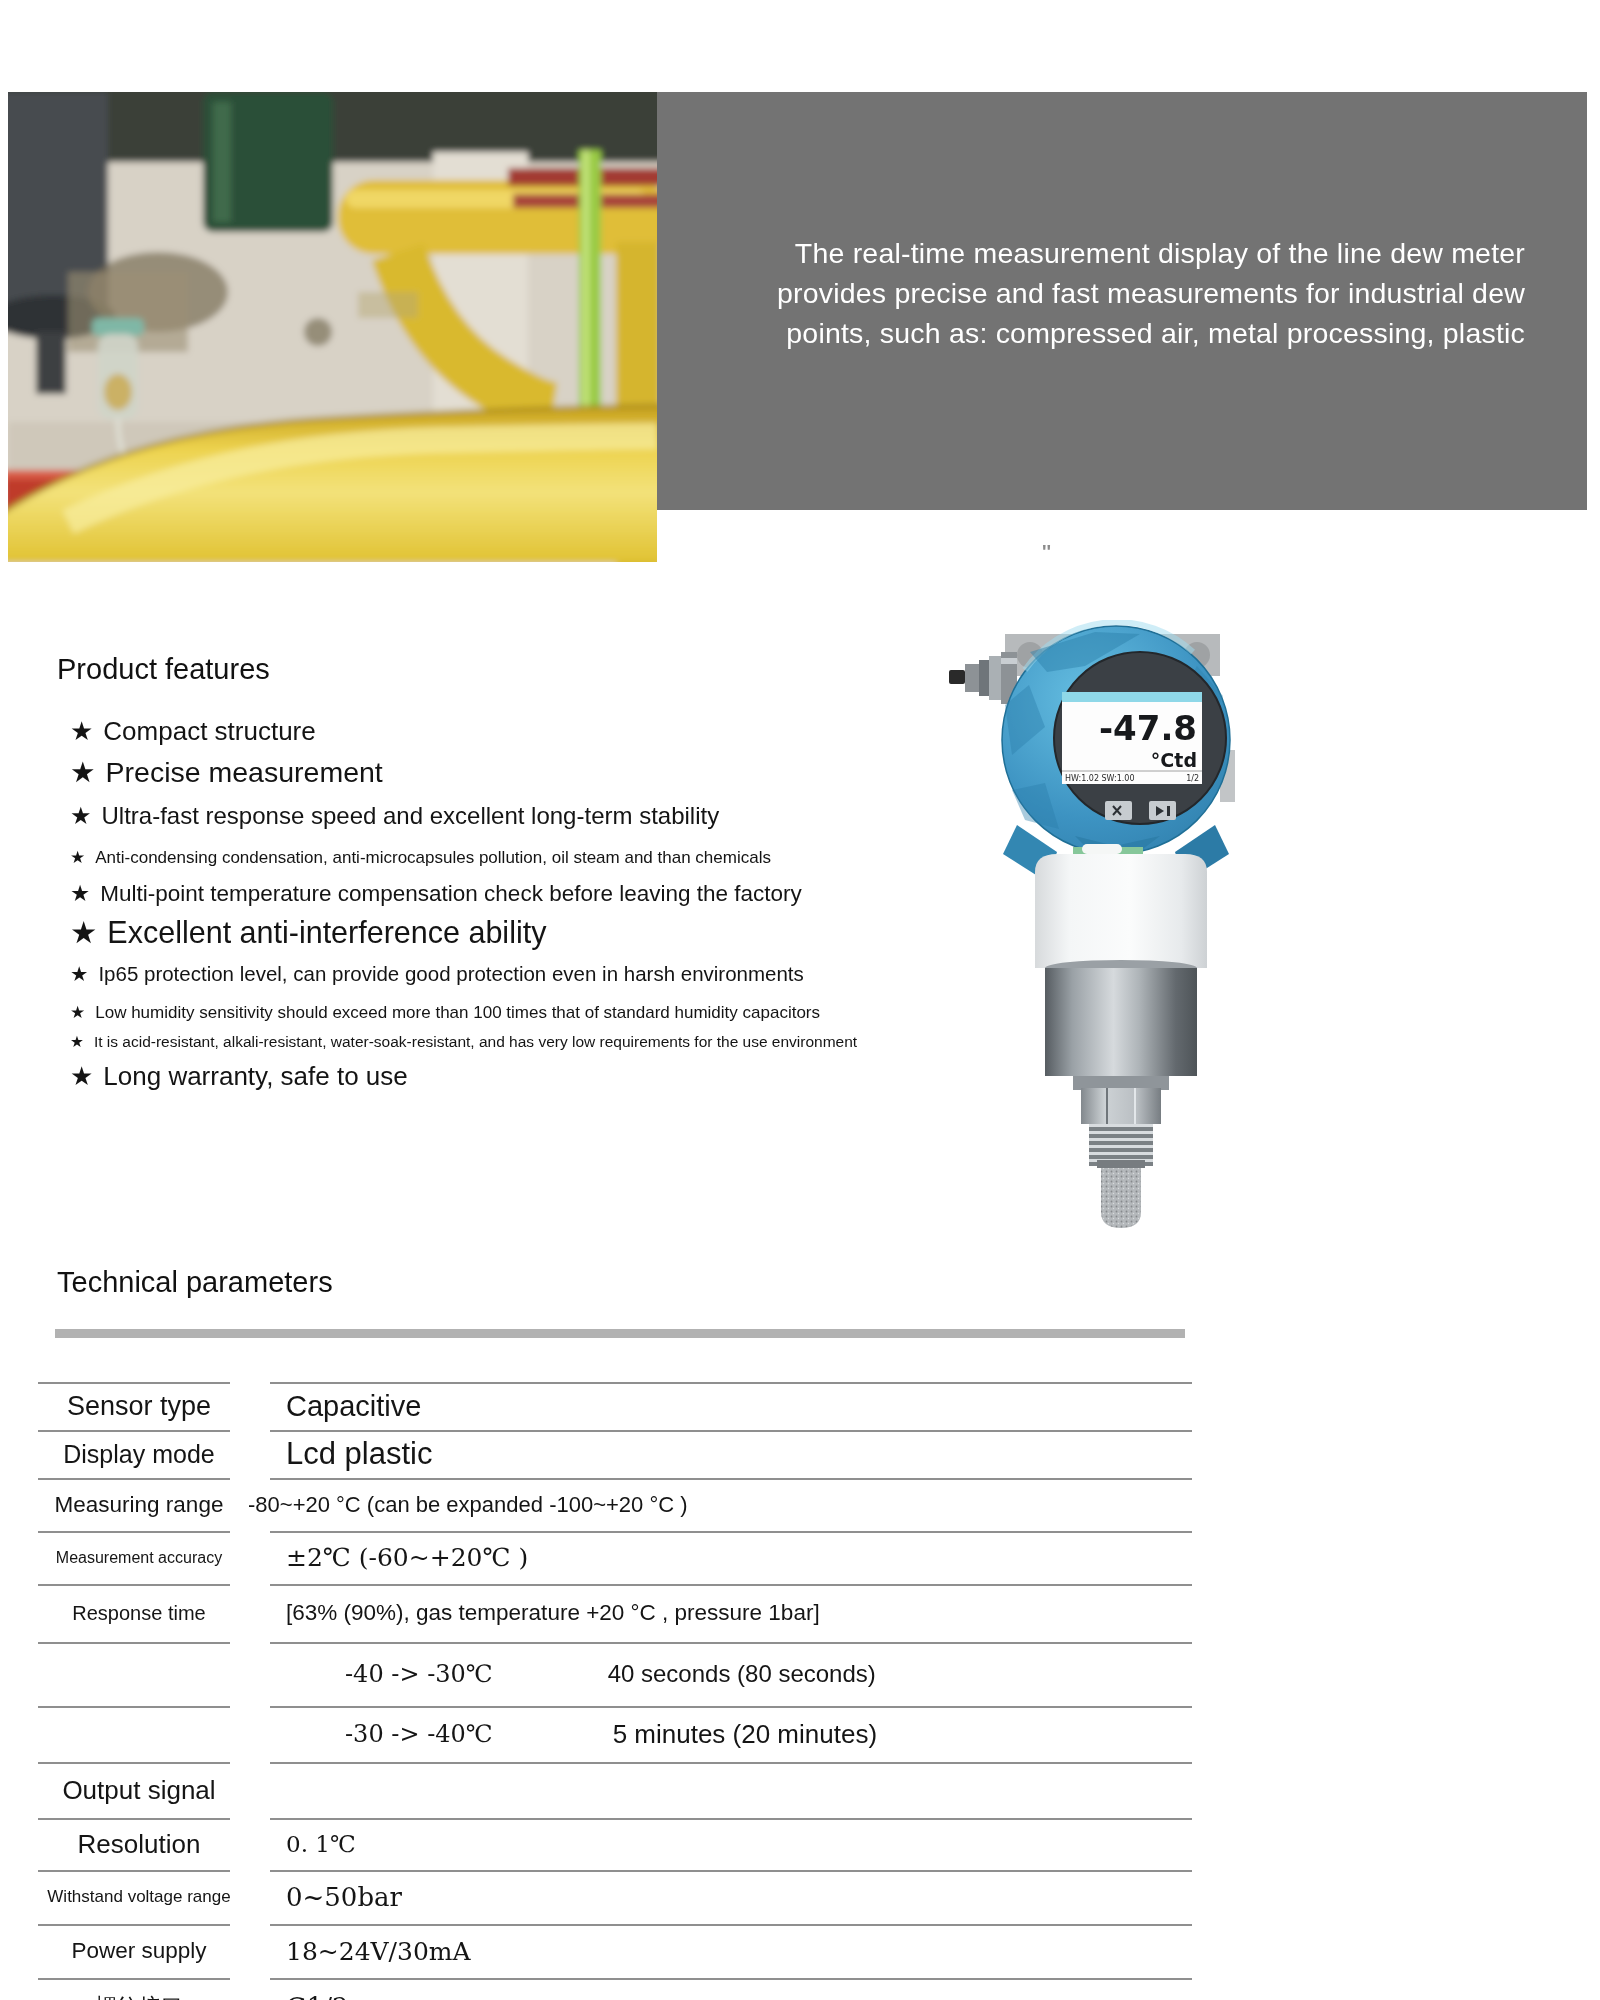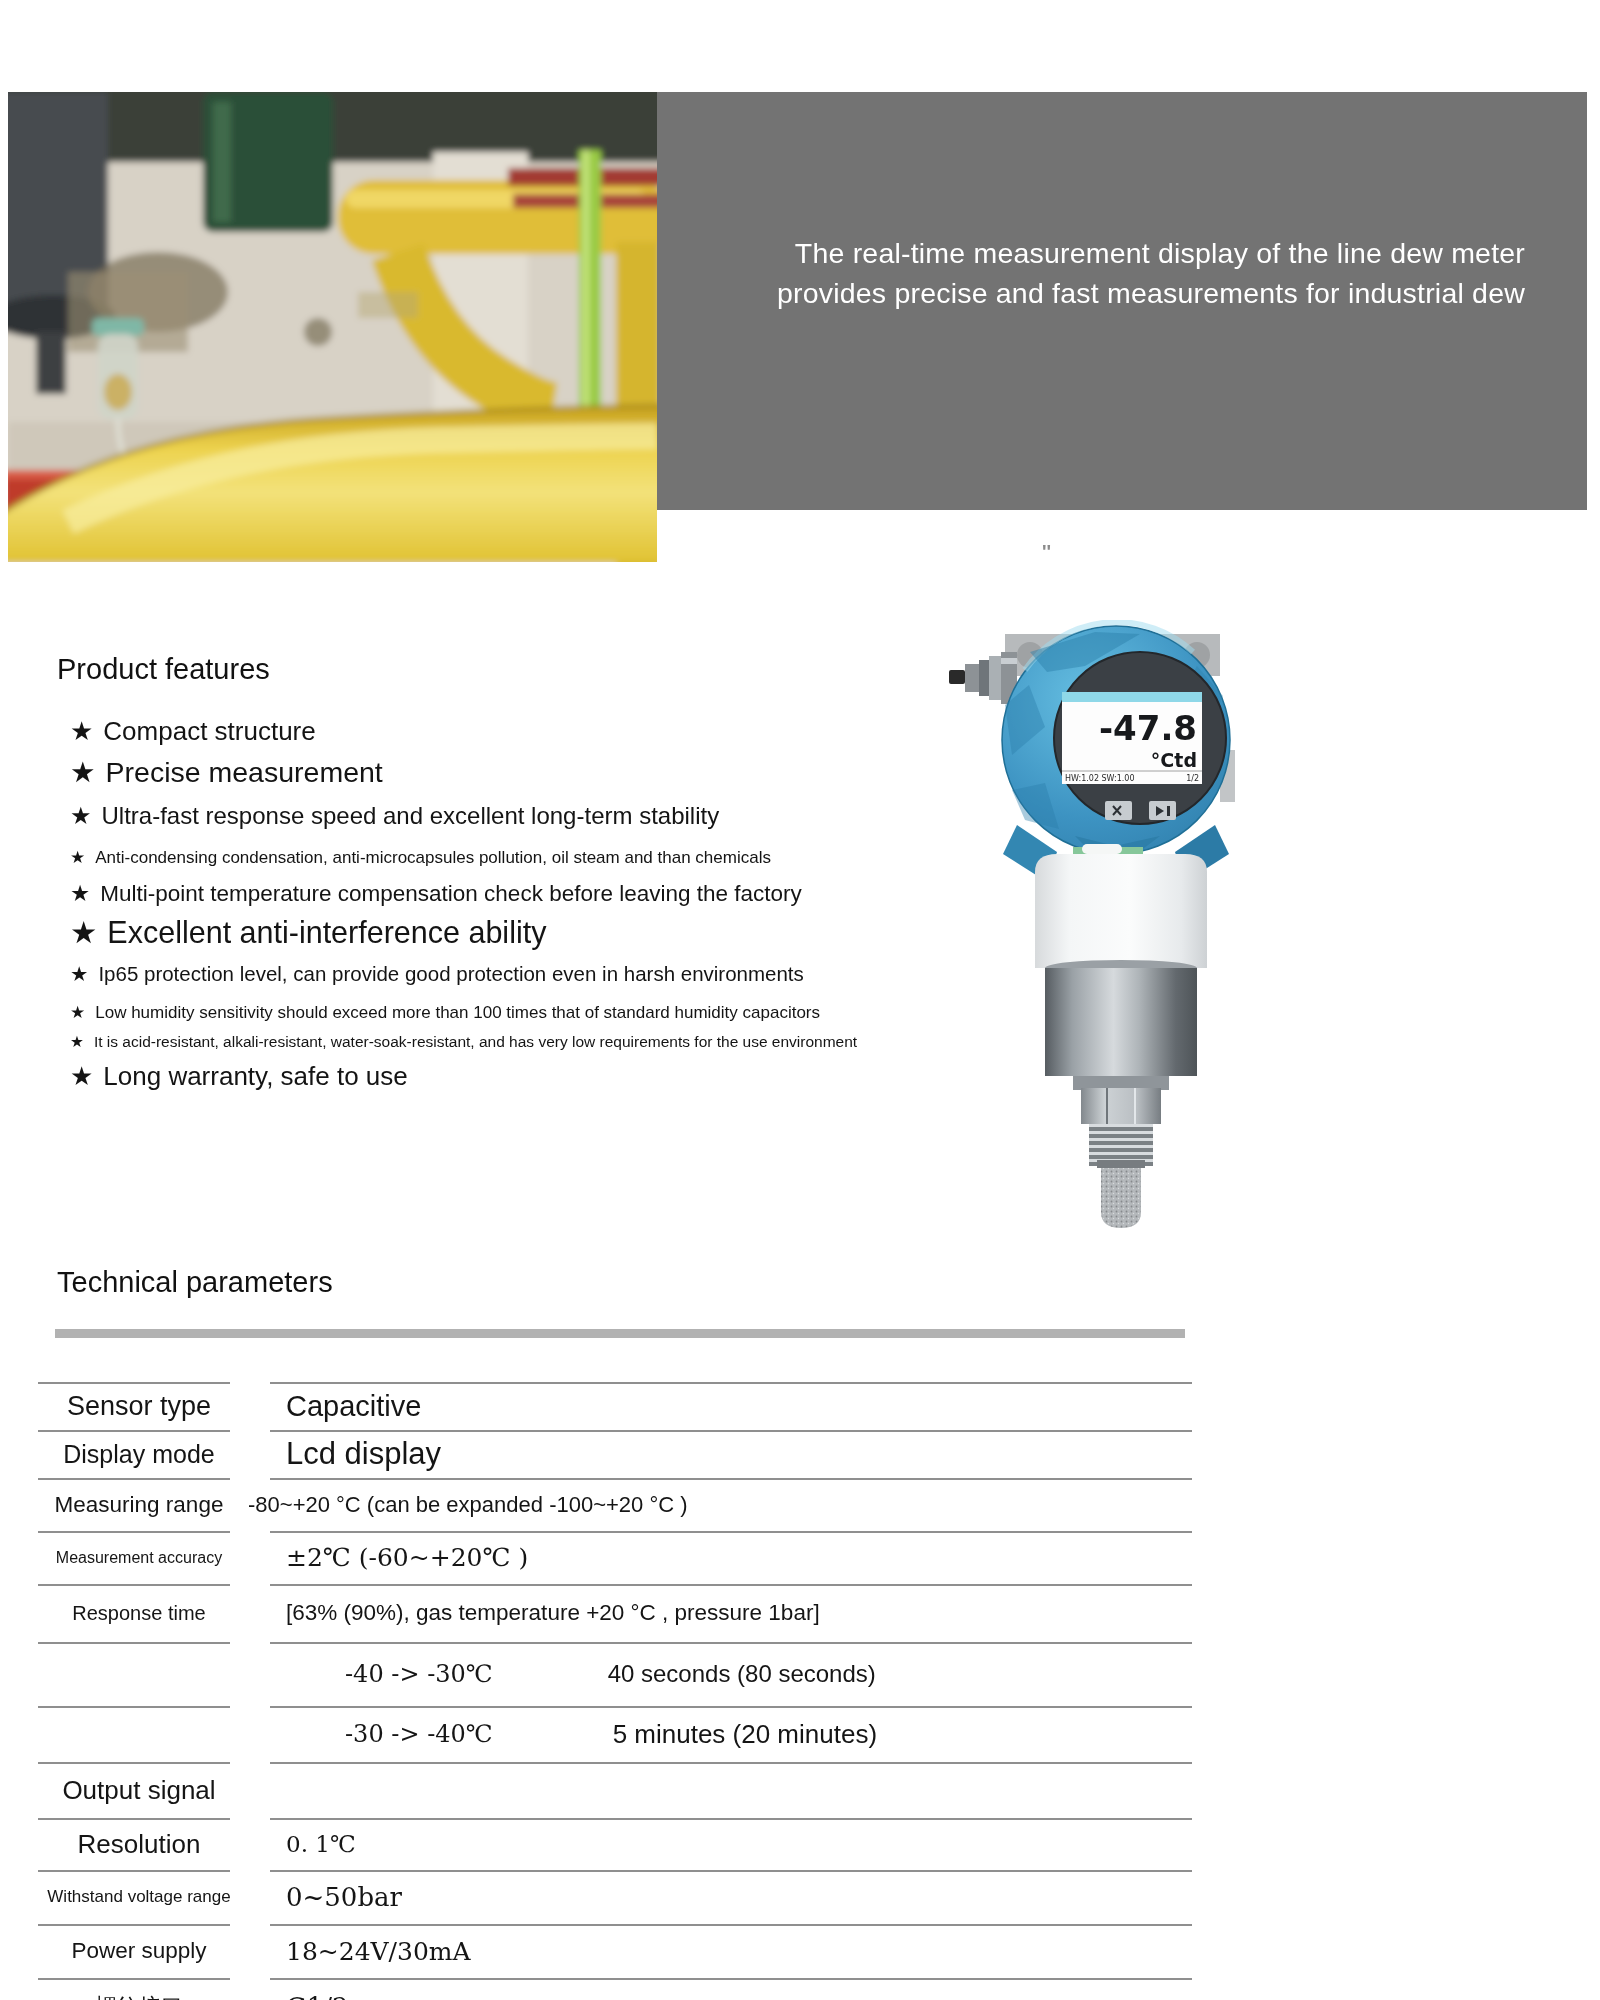--- a/index.html
+++ b/index.html
@@ -117,20 +117,21 @@
       <path d="M -20,430 C 80,360 200,332 330,326 C 470,318 570,315 664,314" stroke="#9a7d18" stroke-width="5" opacity="0.55" fill="none"></path>
       <path d="M 60,430 C 180,372 300,352 430,348 C 530,346 600,344 649,344" stroke="#f7ec9e" stroke-width="26" opacity="0.75" fill="none"></path>
     </g>
   </svg>
 </div>
 
 <div class="abs blue-panel">
   <div class="banner-text">
     <div>The real-time measurement display of the line dew meter</div>
     <div>provides precise and fast measurements for industrial dew</div>
+    <div>points, such as: compressed air, metal processing, plastic</div>
   </div>
 </div>
 <div class="abs stray">''</div>
 
 <div class="abs h-section" id="features-title">Product features</div>
 
 <div class="abs feat f1"><span class="star">★</span><span>Compact structure</span></div>
 <div class="abs feat f2"><span class="star">★</span><span>Precise measurement</span></div>
 <div class="abs feat f3"><span class="star">★</span><span>Ultra-fast response speed and excellent long-term stability</span></div>
 <div class="abs feat f4"><span class="star">★</span><span>Anti-condensing condensation, anti-microcapsules pollution, oil steam and than chemicals</span></div>
@@ -249,21 +250,21 @@
 <div class="trow row1">
   <span class="lline"></span>
     <span class="vline"></span>
   <div class="lcell lbl1">Sensor type</div>
   <div class="vcell val1">Capacitive</div>
 </div>
 <div class="trow row2">
   <span class="lline"></span>
     <span class="vline"></span>
   <div class="lcell lbl2">Display mode</div>
-  <div class="vcell val2">Lcd display</div>
+  <div class="vcell val2">Lcd plastic</div>
 </div>
 <div class="trow row3">
   <span class="lline"></span>
     <span class="vline"></span>
   <div class="lcell lbl3">Measuring range</div>
   <div class="vcell val3">-80~+20 °C (can be expanded -100~+20 °C )</div>
 </div>
 <div class="trow row4">
   <span class="lline"></span>
     <span class="vline"></span>

